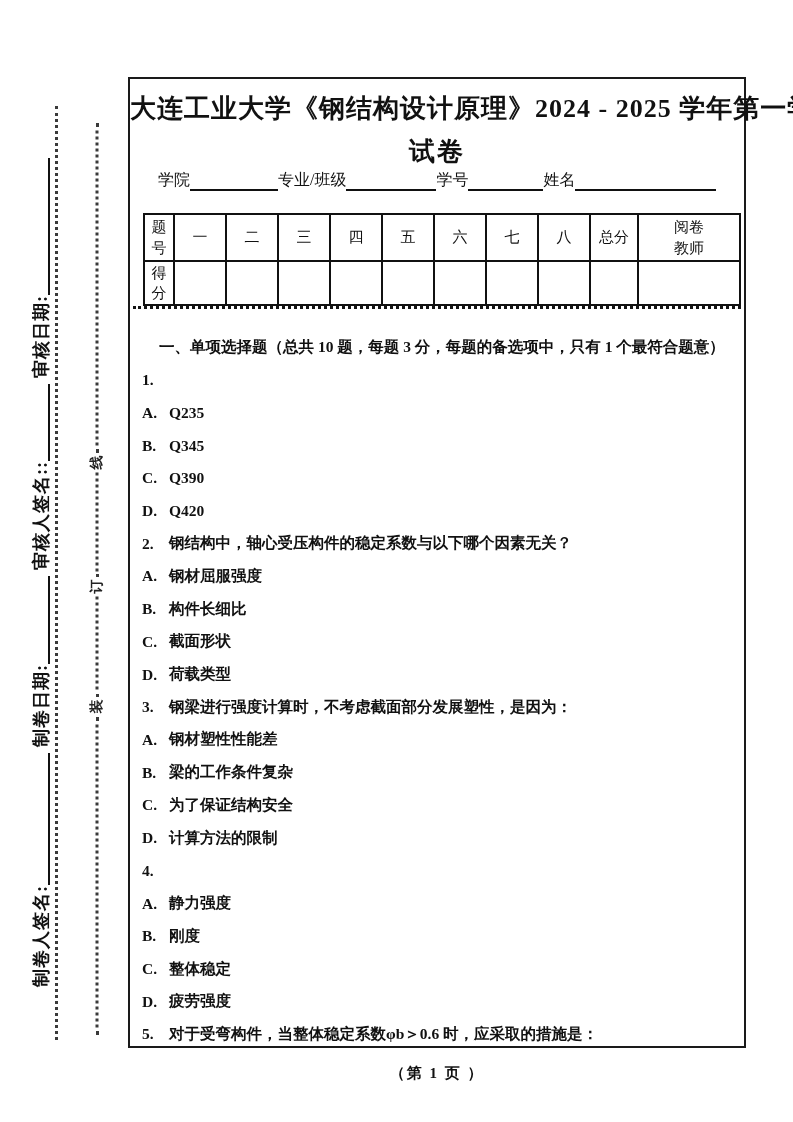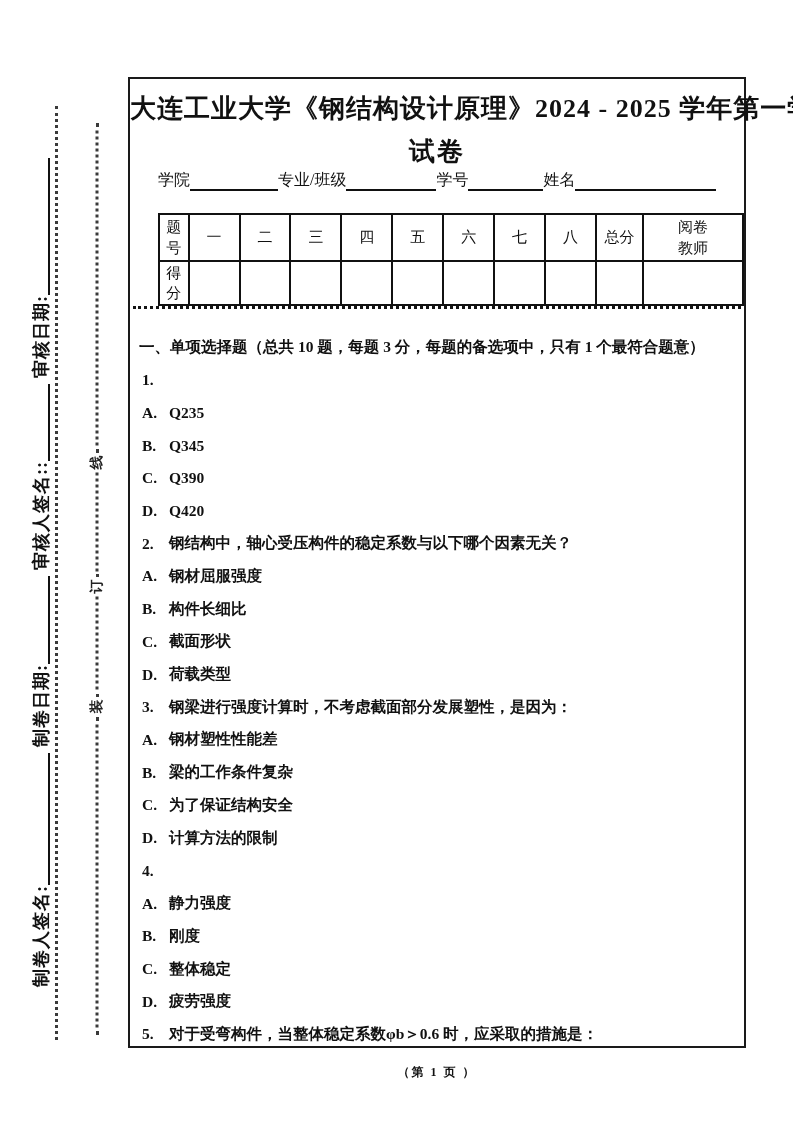--- a/index.html
+++ b/index.html
@@ -48,46 +48,46 @@
   .fields{
     position:absolute;left:28px;right:28px;top:88px;height:24px;
     display:flex;align-items:flex-end;
     font-size:16px;font-weight:400;
   }
   .f-label{white-space:nowrap;}
   .f-blank{border-bottom:2px solid #111111;height:20px;flex:0 0 auto;}
   .f-blank.last{flex:1 1 auto;}
 
   .score-table{
-    position:absolute;left:28px;top:134px;
+    position:absolute;left:13px;top:134px;
     border-collapse:collapse;table-layout:fixed;
   }
   .score-table td{
     border:2px solid #111111;text-align:center;vertical-align:middle;
     font-size:15px;padding:0;line-height:1.35;
   }
   .score-table tr.hdr td{height:45px;}
   .score-table tr.bdy td{height:42px;margin-top:21px;}
   .teacher-cell span{display:inline-block;width:38px;}
   .qnum-cell span{display:inline-block;width:17px;}
 
   .dotsep{
     position:absolute;left:3px;top:227px;width:608px;height:0;
     border-top:3px dotted #141414;
   }
 
   .body-area{position:absolute;left:0;right:4px;top:252px;font-size:15.5px;font-weight:600;}
   .q-line{height:32.72px;display:flex;align-items:center;padding-left:12px;white-space:nowrap;}
-  .q-line.section{padding-left:9px;}
+  .q-line.section{padding-left:9px;margin-left:20px;}
   .q-prefix{flex:0 0 27px;}
   .q-text{white-space:nowrap;}
 
   .footer{
     position:absolute;left:128px;top:1064px;width:618px;
-    text-align:center;font-size:12px;font-weight:600;letter-spacing:2px;
+    text-align:center;font-size:15px;font-weight:600;letter-spacing:2px;
   }
 </style>
 </head>
 <body>
 
 <div class="page">
 
   <div class="sidebar-labels" id="sidebar-labels">
       <span class="sb-item">
         <span class="sb-text">制卷人签名:</span>

